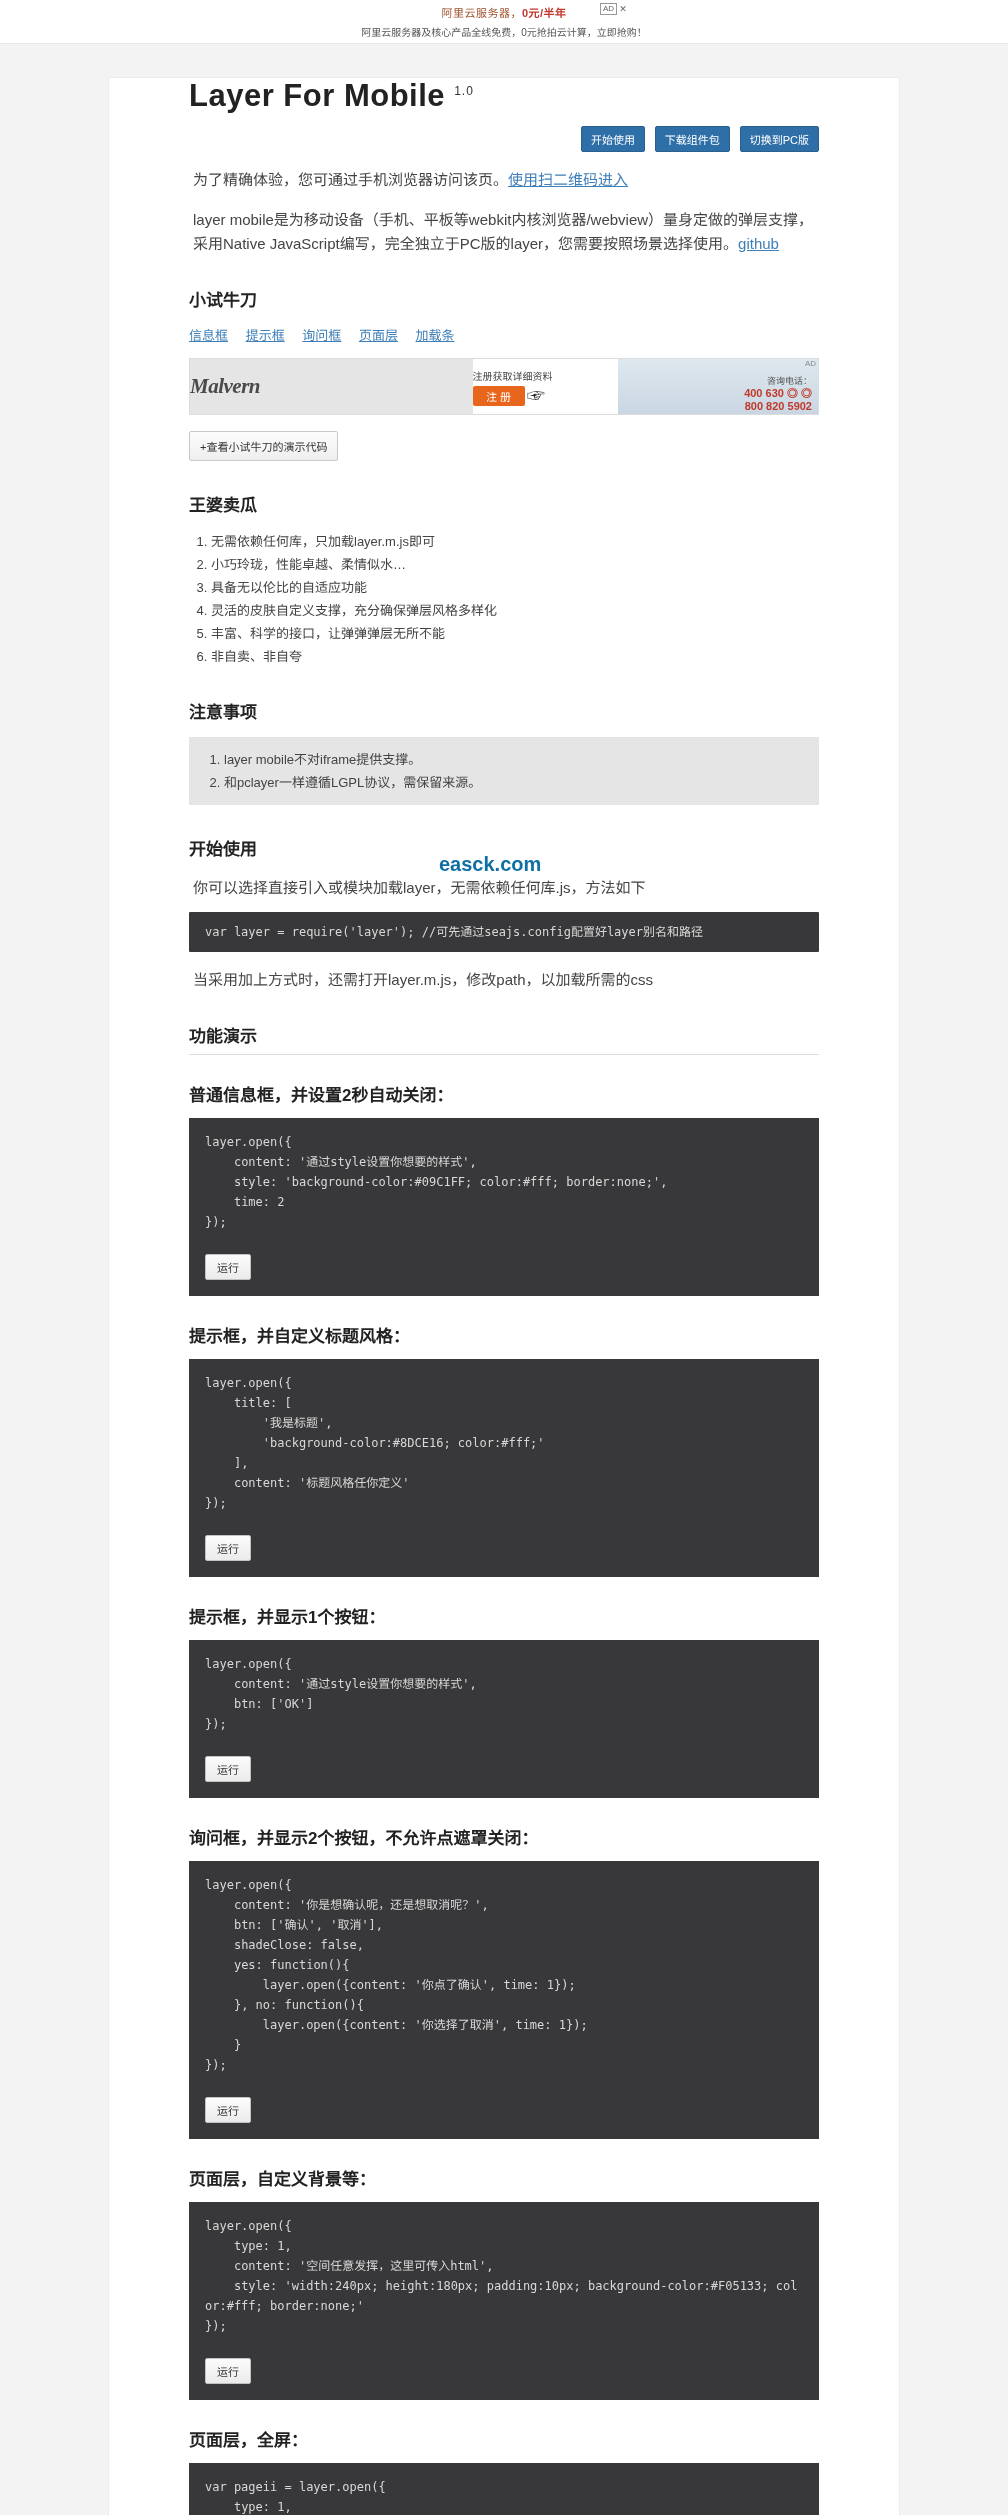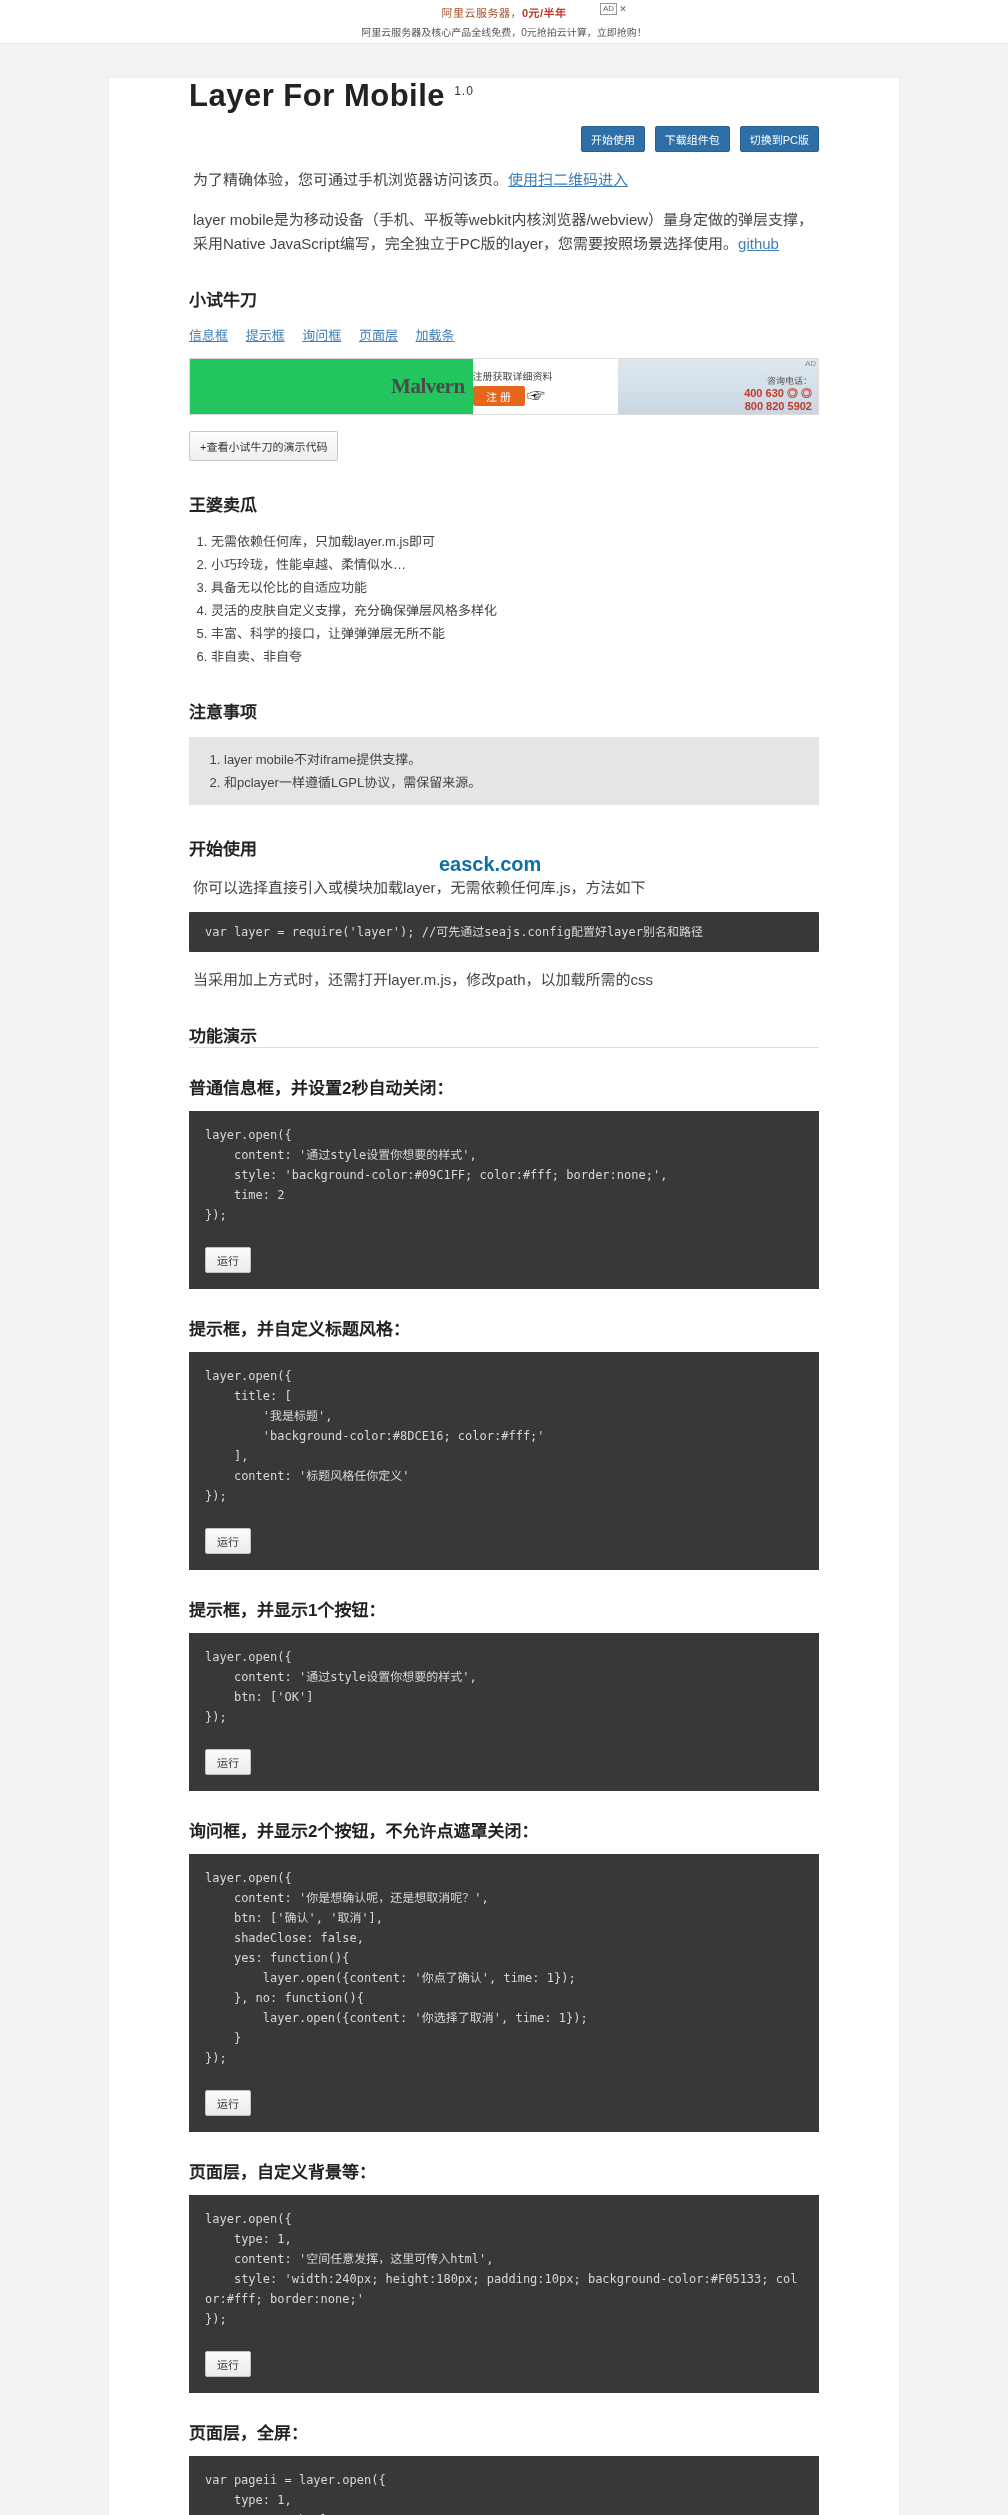--- a/index.html
+++ b/index.html
@@ -102,20 +102,21 @@
   }
   a.link { color:#3f7fb8; text-decoration:underline; cursor:pointer; }
   h2.sec {
     font-size:17px;
     font-weight:bold;
     color:#222;
     margin:30px 0 0 0;
   }
   h2.sec.border {
     border-bottom:1px solid #ddd;
+    padding-bottom:7px;
   }
   .demo-links {
     margin:14px 0 0 0;
     font-size:13px;
   }
   .demo-links a {
     color:#3f7fb8;
     text-decoration:underline;
     margin-right:14px;
     cursor:pointer;
@@ -129,24 +130,25 @@
     border:1px solid #dcdcdc;
     background:#fff;
     display:flex;
     position:relative;
     overflow:hidden;
   }
   .ad-banner .left {
     width:45%;
     display:flex;
     align-items:center;
-    justify-content:flex-end;
+    justify-content:flex-start;
     gap:10px;
     padding-right:8px;
-    background:#22c55e;
+    background:#e5e5e5;
+    font-style:italic;
   }
   .ad-banner .brand {
     font-family:"Liberation Serif", serif;
     font-size:21px;
     color:#4a4a4a;
     font-weight:bold;
     letter-spacing:-0.5px;
   }
   .ad-banner .mid {
     flex:1;

